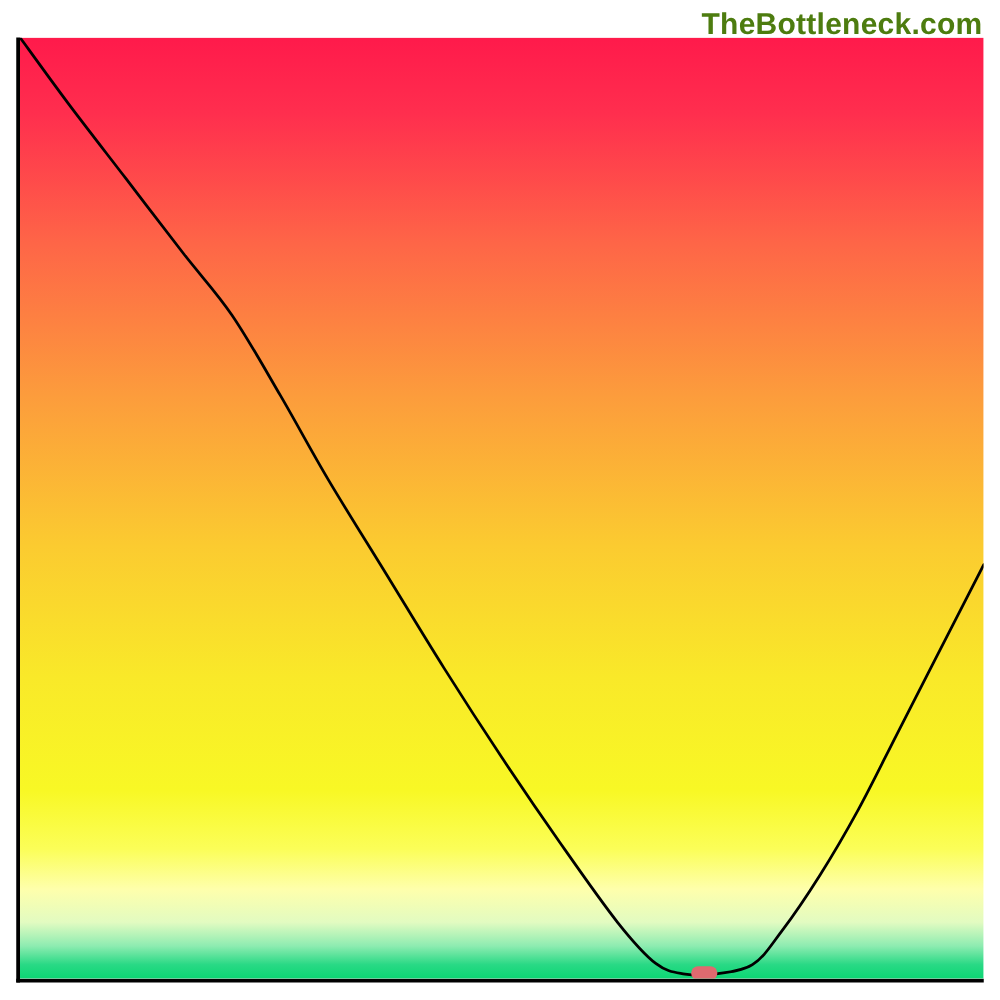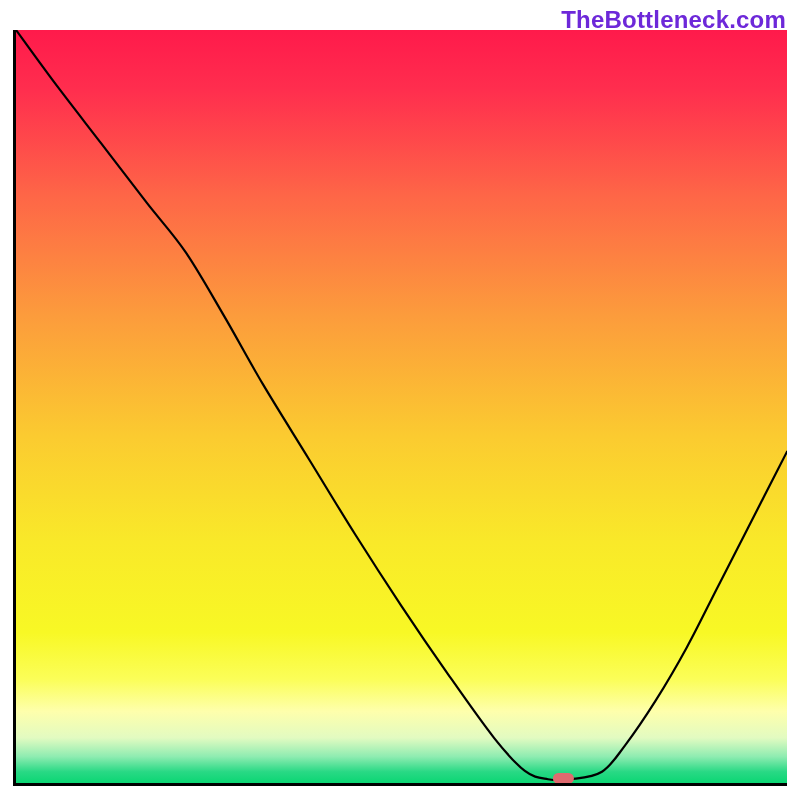--- a/index.html
+++ b/index.html
@@ -14,21 +14,21 @@
     position: relative;
     width: 800px;
     height: 800px;
   }
   .watermark {
     position: absolute;
     top: 6px;
     right: 14px;
     font-size: 24px;
     font-weight: bold;
-    color: #6d28d9;
+    color: #4d7c0f;
     letter-spacing: 0.2px;
   }
   .plot-frame {
     position: absolute;
     left: 13px;
     top: 30px;
     width: 774px;
     height: 756px;
     border-left: 3px solid #000000;
     border-bottom: 3px solid #000000;

